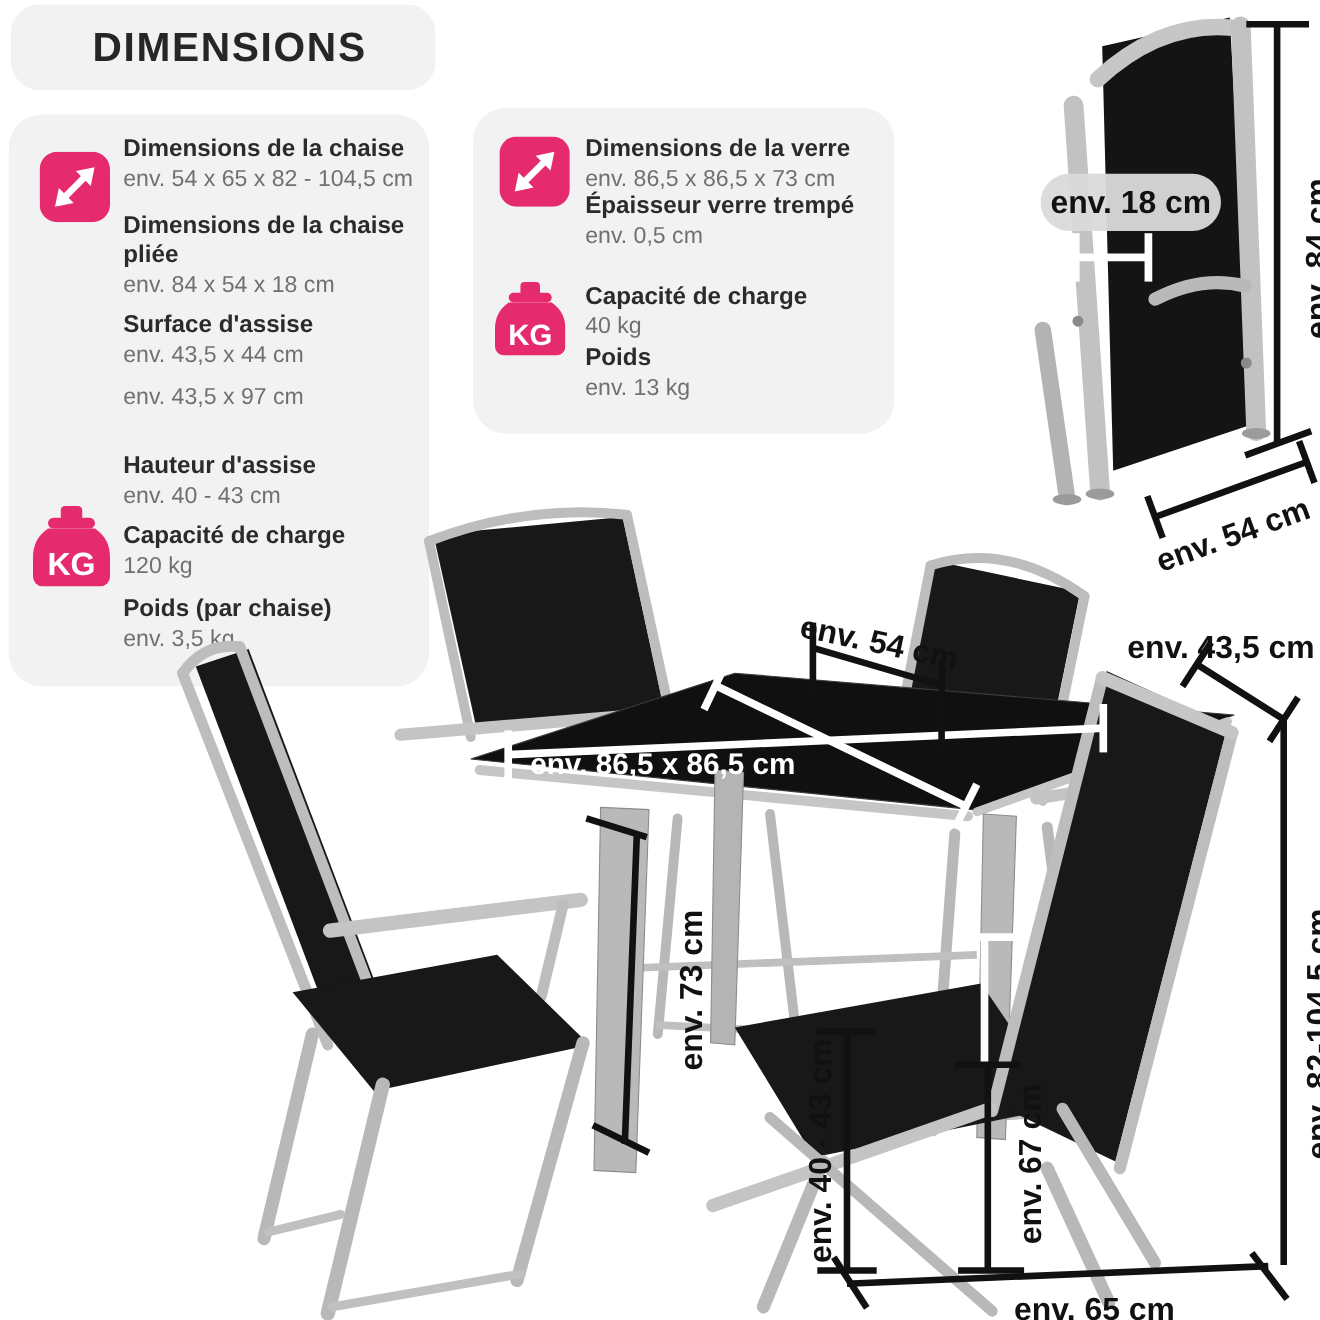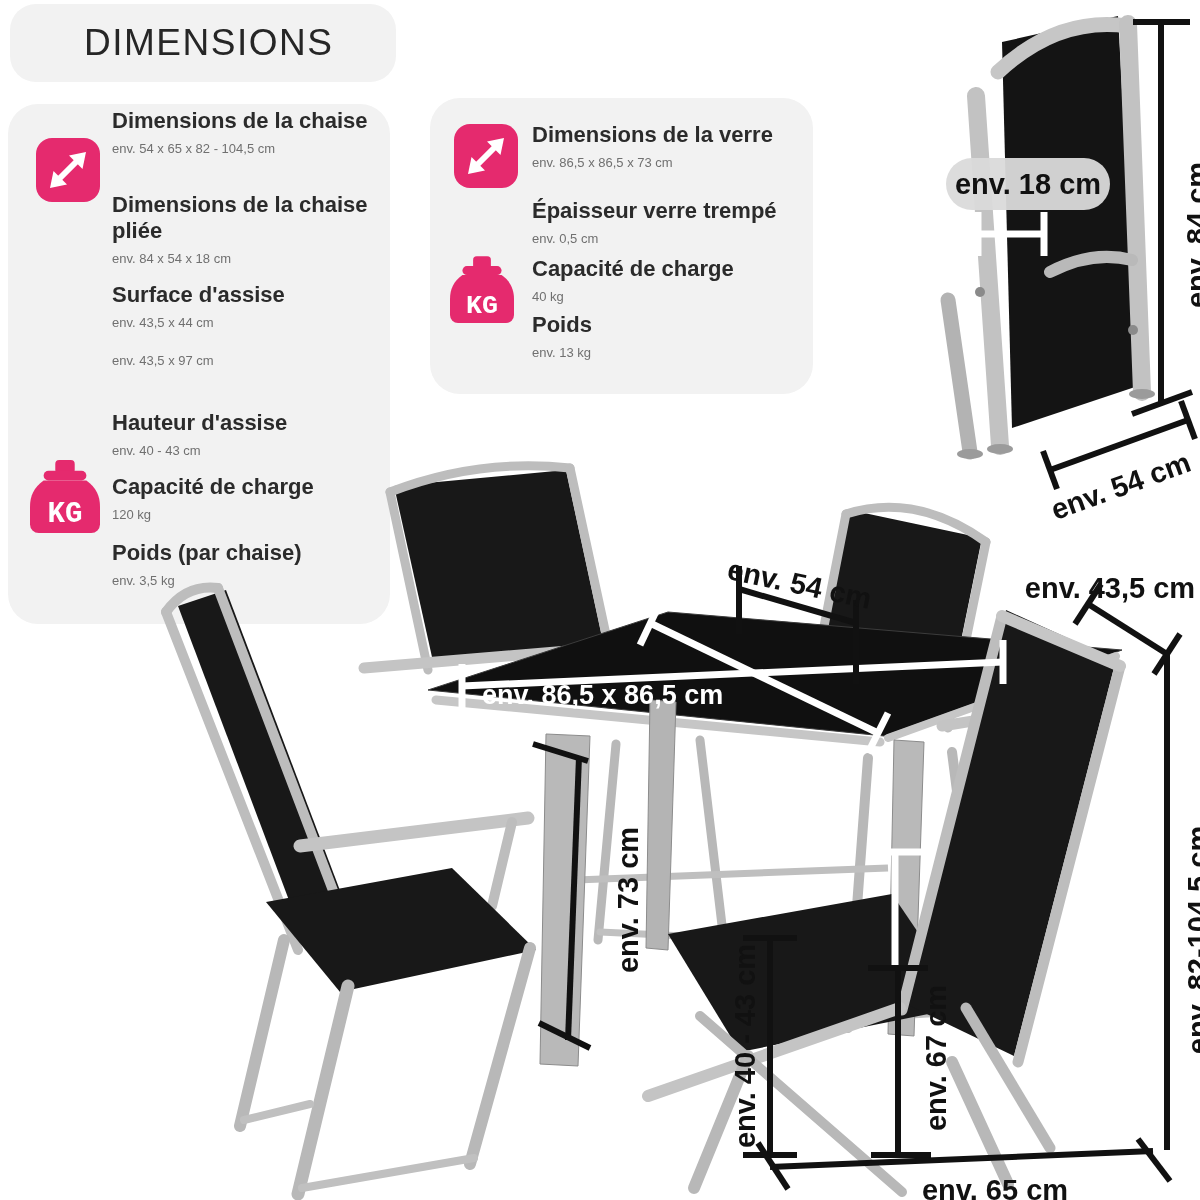--- a/index.html
+++ b/index.html
@@ -6,30 +6,30 @@
   body{
     width:1200px;height:1200px;position:relative;overflow:hidden;
     background:#ffffff;font-family:"Liberation Sans",sans-serif;
   }
   .title-box{
     position:absolute;left:10px;top:4px;width:386px;height:78px;
     background:#f2f2f2;border-radius:26px;
   }
   .title-box span{
     position:absolute;left:74px;top:50%;transform:translateY(-50%);
-    font-size:37px;font-weight:normal;letter-spacing:1.5px;color:#262626;
+    font-size:37px;font-weight:bold;letter-spacing:1.5px;color:#262626;
   }
   .panel{position:absolute;background:#f2f2f2;border-radius:30px;}
   .left-panel{left:8px;top:104px;width:382px;height:520px;}
   .mid-panel{left:430px;top:98px;width:383px;height:296px;}
   .lrow{position:absolute;left:104px;right:12px;}
   .mid-panel .lrow{left:102px;}
   .lbl{font-size:22px;font-weight:bold;color:#2b2b2b;line-height:26px;}
-  .val{font-size:13px;color:#707070;line-height:25px;margin-top:2px;}
-  .icon{position:absolute;display:block;font-family:Liberation Mono, monospace;}
+  .val{font-size:21px;color:#707070;line-height:25px;margin-top:2px;}
+  .icon{position:absolute;display:block;}
   svg.scene{position:absolute;left:0;top:0;}
   .dimtext{font-size:29px;font-weight:bold;fill:#111111;}
 </style>
 </head>
 <body>
 
 <div class="title-box">
   <span>DIMENSIONS</span>
 </div>
 
@@ -43,21 +43,21 @@
     </svg>
   </span>
   <span class="icon" style="left:22px;top:356px">
     <svg width="70" height="76" viewBox="0 0 72 78">
       <rect x="26" y="0" width="20" height="14" rx="4" fill="#e52a6e"></rect>
       <rect x="14" y="11" width="44" height="10" rx="5" fill="#e52a6e"></rect>
       <path d="M14,21 h44 c10,7 14,16 14,27 v18 a9,9 0 0 1 -9,9 H9 a9,9 0 0 1 -9,-9 V48 c0,-11 4,-20 14,-27 z" fill="#e52a6e"></path>
       <text x="36" y="64" text-anchor="middle" font-size="30" font-weight="bold" fill="#ffffff">KG</text>
     </svg>
   </span>
-  <div class="lrow" style="top:4px">
+  <div class="lrow" style="top:18px">
     <div class="lbl">Dimensions de la chaise</div>
     <div class="val">env. 54 x 65 x 82 - 104,5 cm</div>
   </div>
   <div class="lrow" style="top:88px">
     <div class="lbl">Dimensions de la chaise pliée</div>
     <div class="val">env. 84 x 54 x 18 cm</div>
   </div>
   <div class="lrow" style="top:178px">
     <div class="lbl">Surface d'assise</div>
     <div class="val">env. 43,5 x 44 cm</div>
@@ -93,21 +93,21 @@
       <rect x="26" y="0" width="20" height="14" rx="4" fill="#e52a6e"></rect>
       <rect x="14" y="11" width="44" height="10" rx="5" fill="#e52a6e"></rect>
       <path d="M14,21 h44 c10,7 14,16 14,27 v18 a9,9 0 0 1 -9,9 H9 a9,9 0 0 1 -9,-9 V48 c0,-11 4,-20 14,-27 z" fill="#e52a6e"></path>
       <text x="36" y="64" text-anchor="middle" font-size="30" font-weight="bold" fill="#ffffff">KG</text>
     </svg>
   </span>
   <div class="lrow" style="top:24px">
     <div class="lbl">Dimensions de la verre</div>
     <div class="val">env. 86,5 x 86,5 x 73 cm</div>
   </div>
-  <div class="lrow" style="top:100px">
+  <div class="lrow" style="top:76px">
     <div class="lbl">Épaisseur verre trempé</div>
     <div class="val">env. 0,5 cm</div>
   </div>
   <div class="lrow" style="top:158px">
     <div class="lbl">Capacité de charge</div>
     <div class="val">40 kg</div>
   </div>
   <div class="lrow" style="top:214px">
     <div class="lbl">Poids</div>
     <div class="val">env. 13 kg</div>

